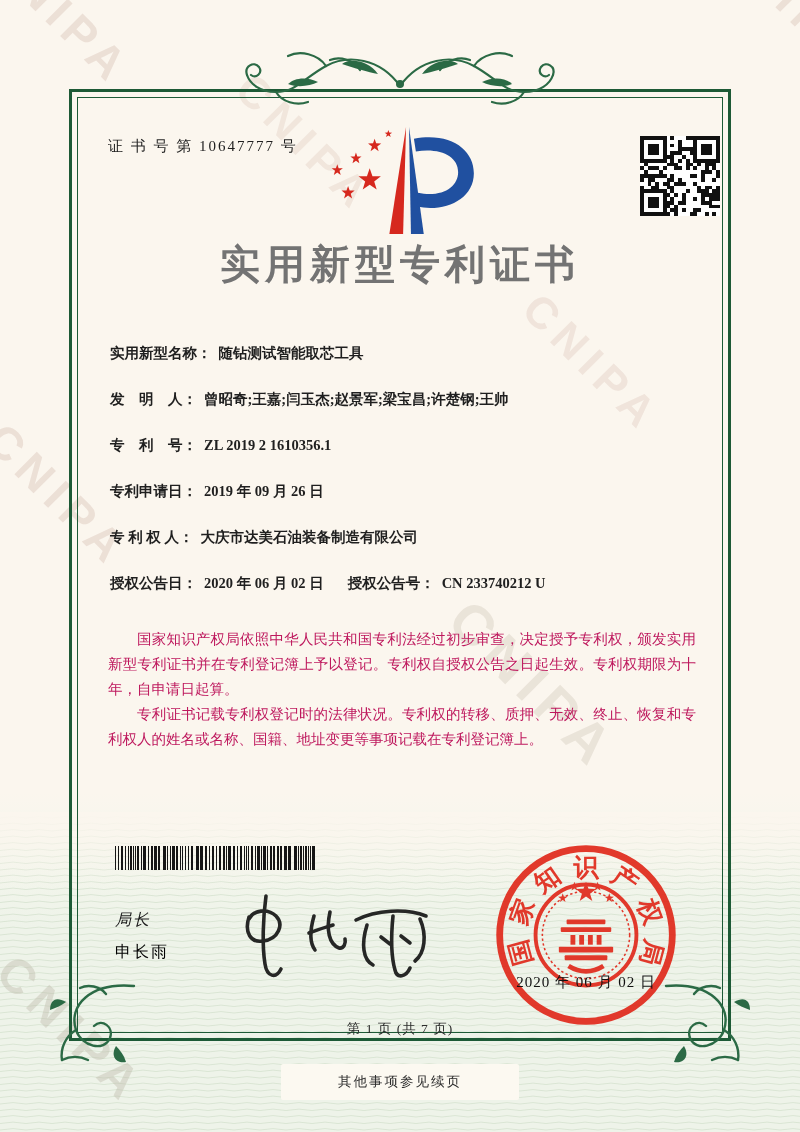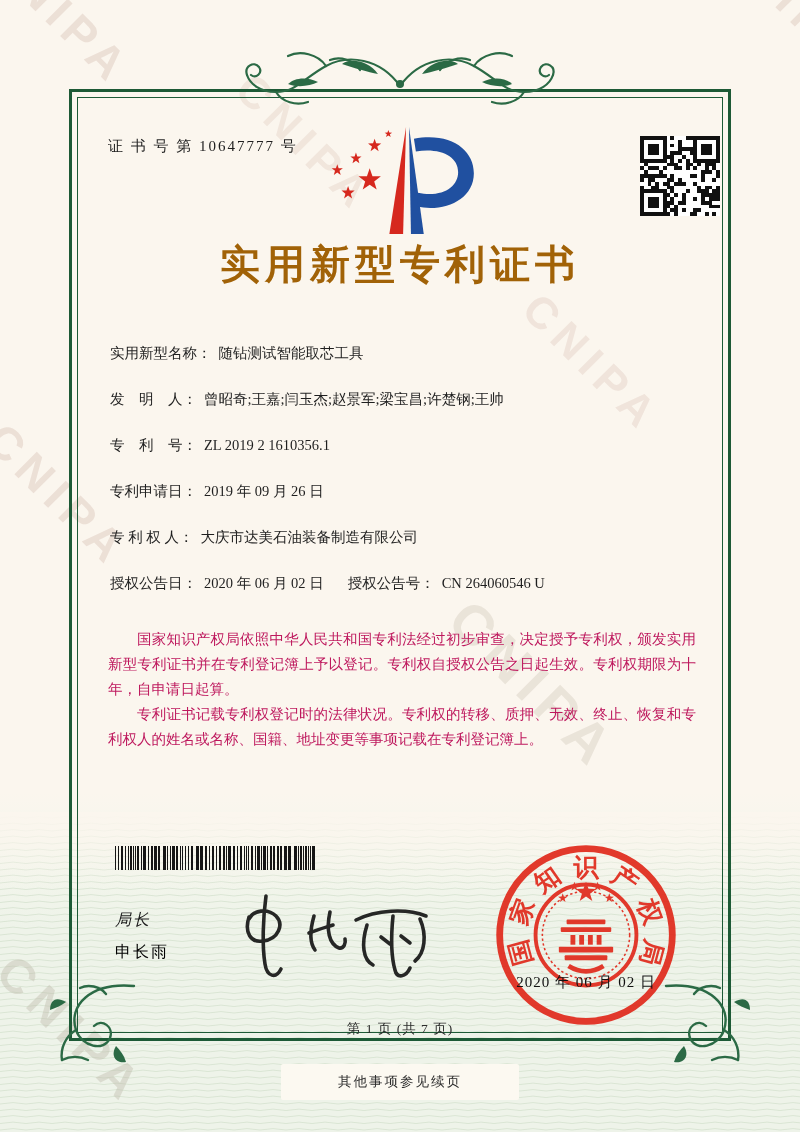--- a/index.html
+++ b/index.html
@@ -35,22 +35,22 @@
   .border-inner{left:77px;top:97px;width:646px;height:936px;border:1px solid #1d5a36;box-sizing:border-box;z-index:2;}
   .orn-top{left:230px;top:48px;width:340px;height:62px;z-index:3;}
   .orn-corner{width:95px;height:95px;z-index:3;}
   .orn-bl{left:46px;top:972px;}
   .orn-br{left:659px;top:972px;transform:scaleX(-1);}
   
   .content{position:absolute;left:0;top:0;width:668px;height:1132px;z-index:4;}
   .certnum{left:108px;top:137px;font-size:15px;letter-spacing:2px;color:#1e1e1e;}
   .logo{left:330px;top:124px;width:158px;height:113px;}
   .qr{left:640px;top:136px;width:80px;height:80px;}
-  .title{left:0;top:237px;width:800px;text-align:center;font-size:40px;font-weight:bold;letter-spacing:5px;color:#a16207;}
-  .fields{left:110px;top:344px;width:560px;}
+  .title{left:0;top:237px;width:800px;text-align:center;font-size:40px;font-weight:bold;letter-spacing:5px;color:#737373;}
+  .fields{left:110px;top:344px;width:560px;font-weight:bold;}
   .frow{height:21px;margin-bottom:25px;font-size:14.5px;white-space:nowrap;color:#1f1f1f;}
   .fvalue{margin-left:7px;}
   .pair2{margin-left:24px;}
   .paras{left:108px;top:627px;width:588px;font-size:14.5px;line-height:25px;text-align:justify;color:#be185d;}
   .paras p{margin:0;text-indent:2em;}
   .barcode{left:114px;top:846px;width:205px;height:24px;}
   .signer-title{left:115px;top:910px;font-size:16px;letter-spacing:2px;color:#1a1a1a;font-style:italic;}
   .signer-name{left:115px;top:942px;font-size:16px;letter-spacing:2px;color:#000000;}
   .signature{left:226px;top:890px;width:212px;height:100px;}
   .seal{left:489px;top:838px;width:194px;height:194px;}
@@ -422,21 +422,21 @@
   </svg>
 
   <div class="abs title">实用新型专利证书</div>
 
   <div class="abs fields">
     <div class="frow"><span class="flabel">实用新型名称：</span><span class="fvalue">随钻测试智能取芯工具</span></div>
     <div class="frow"><span class="flabel">发　明　人：</span><span class="fvalue">曾昭奇;王嘉;闫玉杰;赵景军;梁宝昌;许楚钢;王帅</span></div>
     <div class="frow"><span class="flabel">专　利　号：</span><span class="fvalue">ZL 2019 2 1610356.1</span></div>
     <div class="frow"><span class="flabel">专利申请日：</span><span class="fvalue">2019 年 09 月 26 日</span></div>
     <div class="frow"><span class="flabel">专 利 权 人：</span><span class="fvalue">大庆市达美石油装备制造有限公司</span></div>
-    <div class="frow"><span class="flabel">授权公告日：</span><span class="fvalue">2020 年 06 月 02 日</span><span class="flabel pair2">授权公告号：</span><span class="fvalue">CN 264060546 U</span></div>
+    <div class="frow"><span class="flabel">授权公告日：</span><span class="fvalue">2020 年 06 月 02 日</span><span class="flabel pair2">授权公告号：</span><span class="fvalue">CN 233740212 U</span></div>
   </div>
 
   <div class="abs paras">
     <p>国家知识产权局依照中华人民共和国专利法经过初步审查，决定授予专利权，颁发实用新型专利证书并在专利登记簿上予以登记。专利权自授权公告之日起生效。专利权期限为十年，自申请日起算。</p>
     <p>专利证书记载专利权登记时的法律状况。专利权的转移、质押、无效、终止、恢复和专利权人的姓名或名称、国籍、地址变更等事项记载在专利登记簿上。</p>
   </div>
 
   <svg class="abs barcode" viewBox="0 0 205 24" preserveAspectRatio="none" shape-rendering="crispEdges">
     <g id="barcode-g" fill="#151515">
         <rect x="1" y="0" width="1" height="24"></rect>

